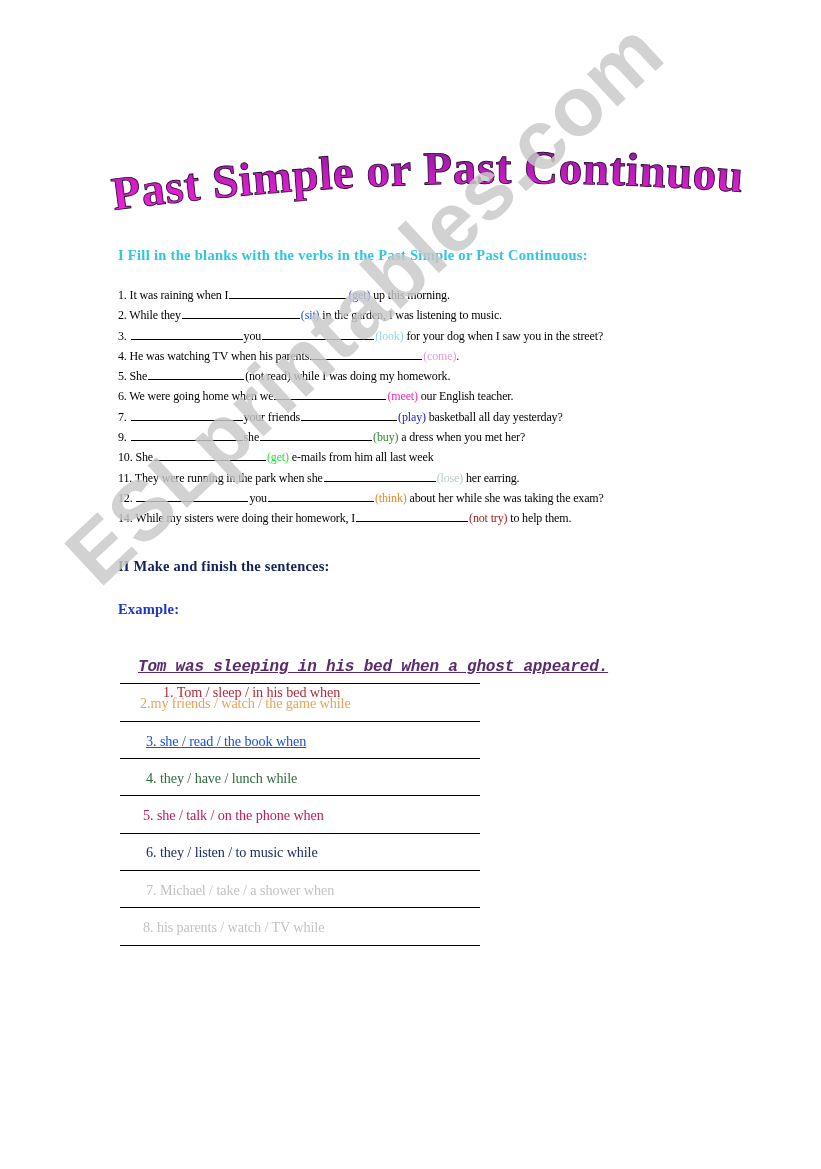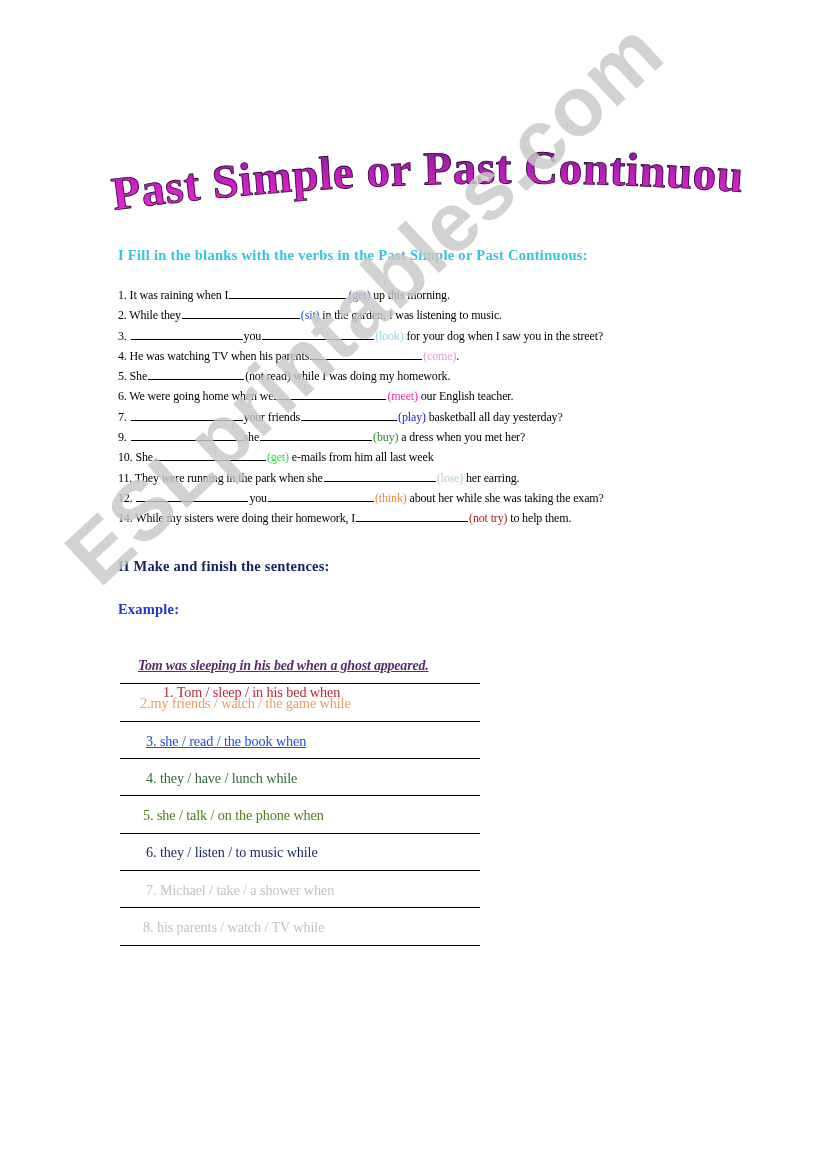--- a/index.html
+++ b/index.html
@@ -117,28 +117,29 @@
     position: absolute;
     left: 120px;
     width: 360px;
     border-top: 1.4px solid #000;
     height: 0;
   }
   #example-answer {
     position: absolute;
     left: 138px;
     top: 658px;
-    font-size: 14px;
+    font-size: 16px;
     font-style: italic;
     font-weight: bold;
     color: #5b2a6e;
     text-decoration: underline;
     text-decoration-color: #5b2a6e;
     white-space: nowrap;
     letter-spacing: -0.2px;
+    font-family: Liberation Mono, monospace;
   }
 </style>
 </head>
 <body>
 
 <div id="page">
 
   <div id="watermark">
     <div id="watermark-text">ESLprintables.com</div>
   </div>
@@ -190,20 +191,20 @@
         <div class="rule" style="top: 85px;"></div>
         <div class="rule" style="top: 122px;"></div>
         <div class="rule" style="top: 159px;"></div>
         <div class="rule" style="top: 197px;"></div>
         <div class="rule" style="top: 234px;"></div>
         <div class="rule" style="top: 271px;"></div>
         <div class="rule" style="top: 309px;"></div>
         <div class="prompt-text" style="left: 140px; top: 59px; color: rgb(232, 160, 90);">2.my friends / watch /  the game while</div>
         <div class="prompt-text" style="left: 146px; top: 97px; color: #1d4ed8; text-decoration: underline;">3. she / read / the book when</div>
         <div class="prompt-text" style="left: 146px; top: 134px; color: rgb(47, 107, 58);">4. they / have / lunch while</div>
-        <div class="prompt-text" style="left: 143px; top: 171px; color: #4d7c0f;">5. she / talk / on the phone when</div>
+        <div class="prompt-text" style="left: 143px; top: 171px; color: #be185d;">5. she / talk / on the phone when</div>
         <div class="prompt-text" style="left: 146px; top: 208px; color: rgb(26, 42, 102);">6. they / listen / to music while</div>
         <div class="prompt-text" style="left: 146px; top: 246px; color: rgb(194, 194, 194);">7. Michael / take / a shower when</div>
         <div class="prompt-text" style="left: 143px; top: 283px; color: rgb(194, 194, 194);">8. his parents / watch / TV while</div>
       </div>
 
   </div>
 </div>
 
 </body></html>

